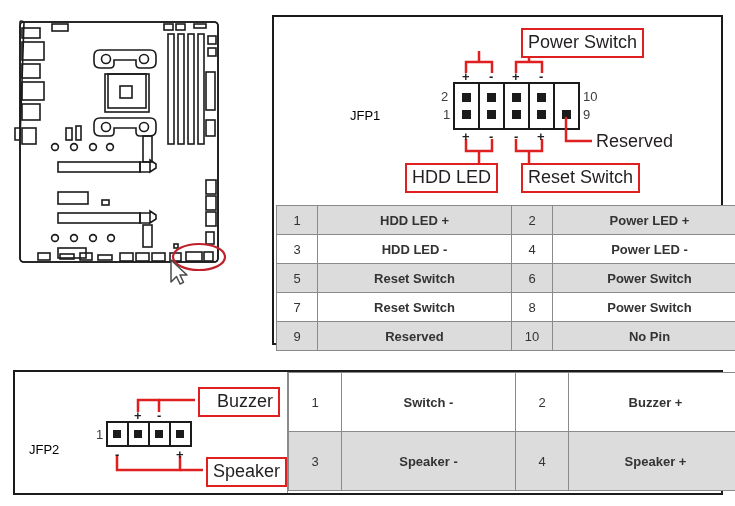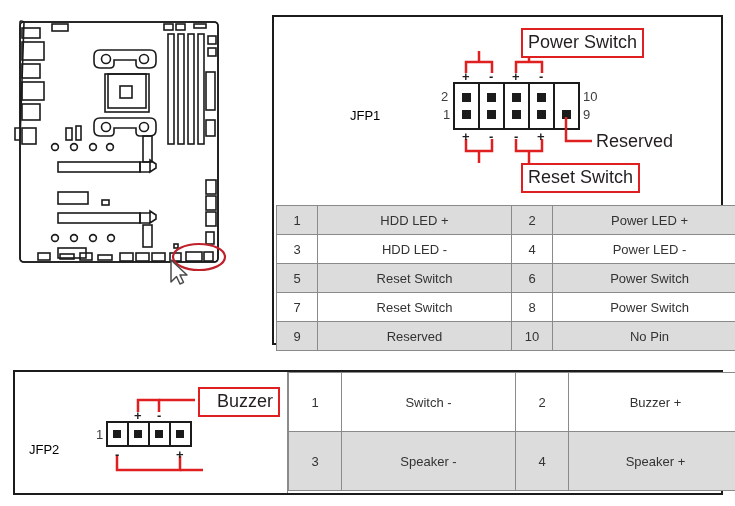--- a/index.html
+++ b/index.html
@@ -92,21 +92,21 @@
     border: 1px solid #8a8a8a;
     font-size: 13px;
     color: #333;
     text-align: center;
     height: 28px;
     padding: 0 2px;
     overflow: hidden;
     white-space: nowrap;
   }
   td.num-cell  { width: 36px; }
-  td.desc-cell { width: 189px; }
+  td.desc-cell { width: 189px; font-weight: bold; }
   tr.shade td { background: #dcdcdc; }
   tr.plain td { background: #ffffff; }
 
   #jfp1-table-wrap {
     position: absolute;
     left: 0; top: 188px;
     width: 100%;
     padding: 0 2px 2px 2px;
     box-sizing: border-box;
   }
@@ -290,20 +290,21 @@
     <span class="sign minus" style="left:215px; top:53px;">-</span>
     <span class="sign" style="left:238px; top:53px;">+</span>
     <span class="sign minus" style="left:265px; top:53px;">-</span>
 
     <span class="sign" style="left:188px; top:113px;">+</span>
     <span class="sign minus" style="left:215px; top:113px;">-</span>
     <span class="sign minus" style="left:240px; top:113px;">-</span>
     <span class="sign" style="left:263px; top:113px;">+</span>
 
     <div class="callout-box" style="left:247px; top:11px;">Power Switch</div>
+    <div class="callout-box" style="left:131px; top:146px;">HDD LED</div>
     <div class="callout-box" style="left:247px; top:146px;">Reset Switch</div>
     <div class="plain-label" style="left:322px; top:115px;">Reserved</div>
   </div>
 
   <div id="jfp1-table-wrap">
     <table class="pin-table" id="jfp1-table">
       <tbody>
           <tr class="shade">
             <td class="num-cell">1</td>
             <td class="desc-cell">HDD LED +</td>
@@ -370,20 +371,21 @@
 
     <span class="conn-name" style="left:14px; top:71px;">JFP2</span>
     <span class="pin-num" style="left:81px; top:56px;">1</span>
 
     <span class="sign" style="left:119px; top:37px;">+</span>
     <span class="sign minus" style="left:142px; top:37px;">-</span>
     <span class="sign minus" style="left:100px; top:76px;">-</span>
     <span class="sign" style="left:161px; top:76px;">+</span>
 
     <div class="callout-box" style="left:183px; top:15px;padding-left:17px;">Buzzer</div>
+    <div class="callout-box" style="left:191px; top:85px;">Speaker</div>
   </div>
 
   <div id="jfp2-table-wrap">
     <table class="pin-table jfp2" id="jfp2-table">
       <tbody>
           <tr class="plain">
             <td class="num-cell">1</td>
             <td class="desc-cell">Switch -</td>
             <td class="num-cell">2</td>
             <td class="desc-cell">Buzzer +</td>

